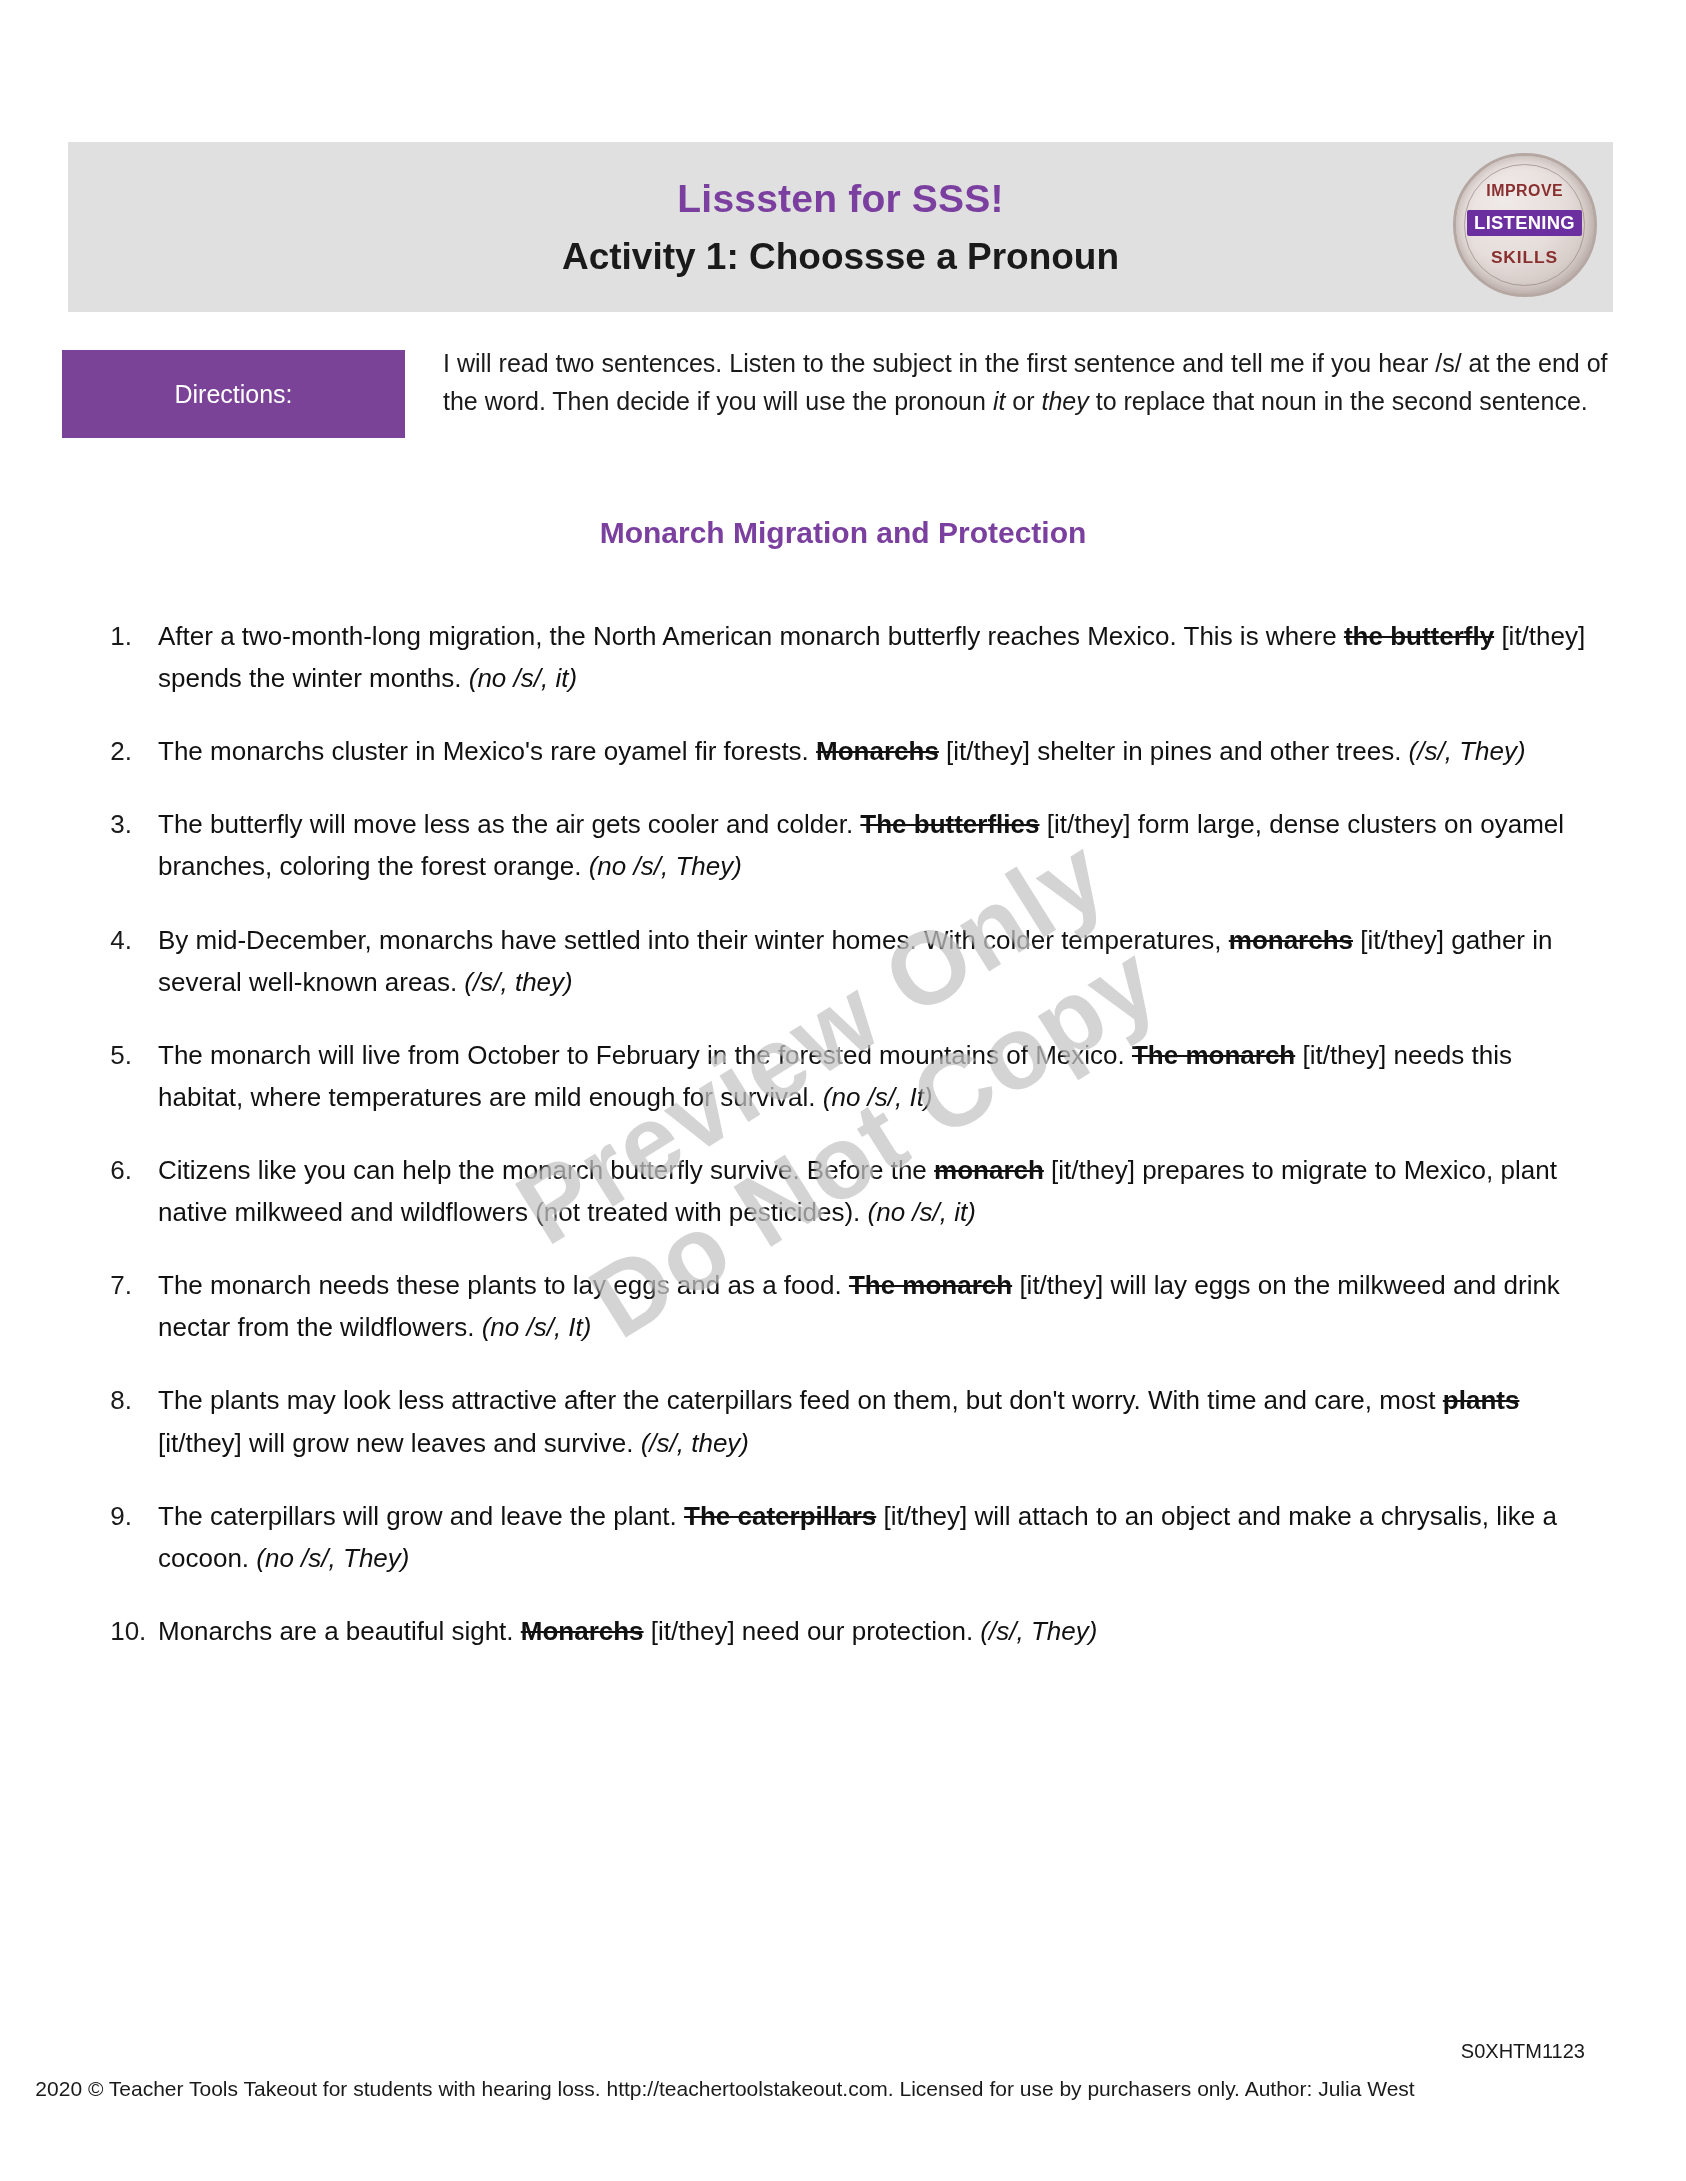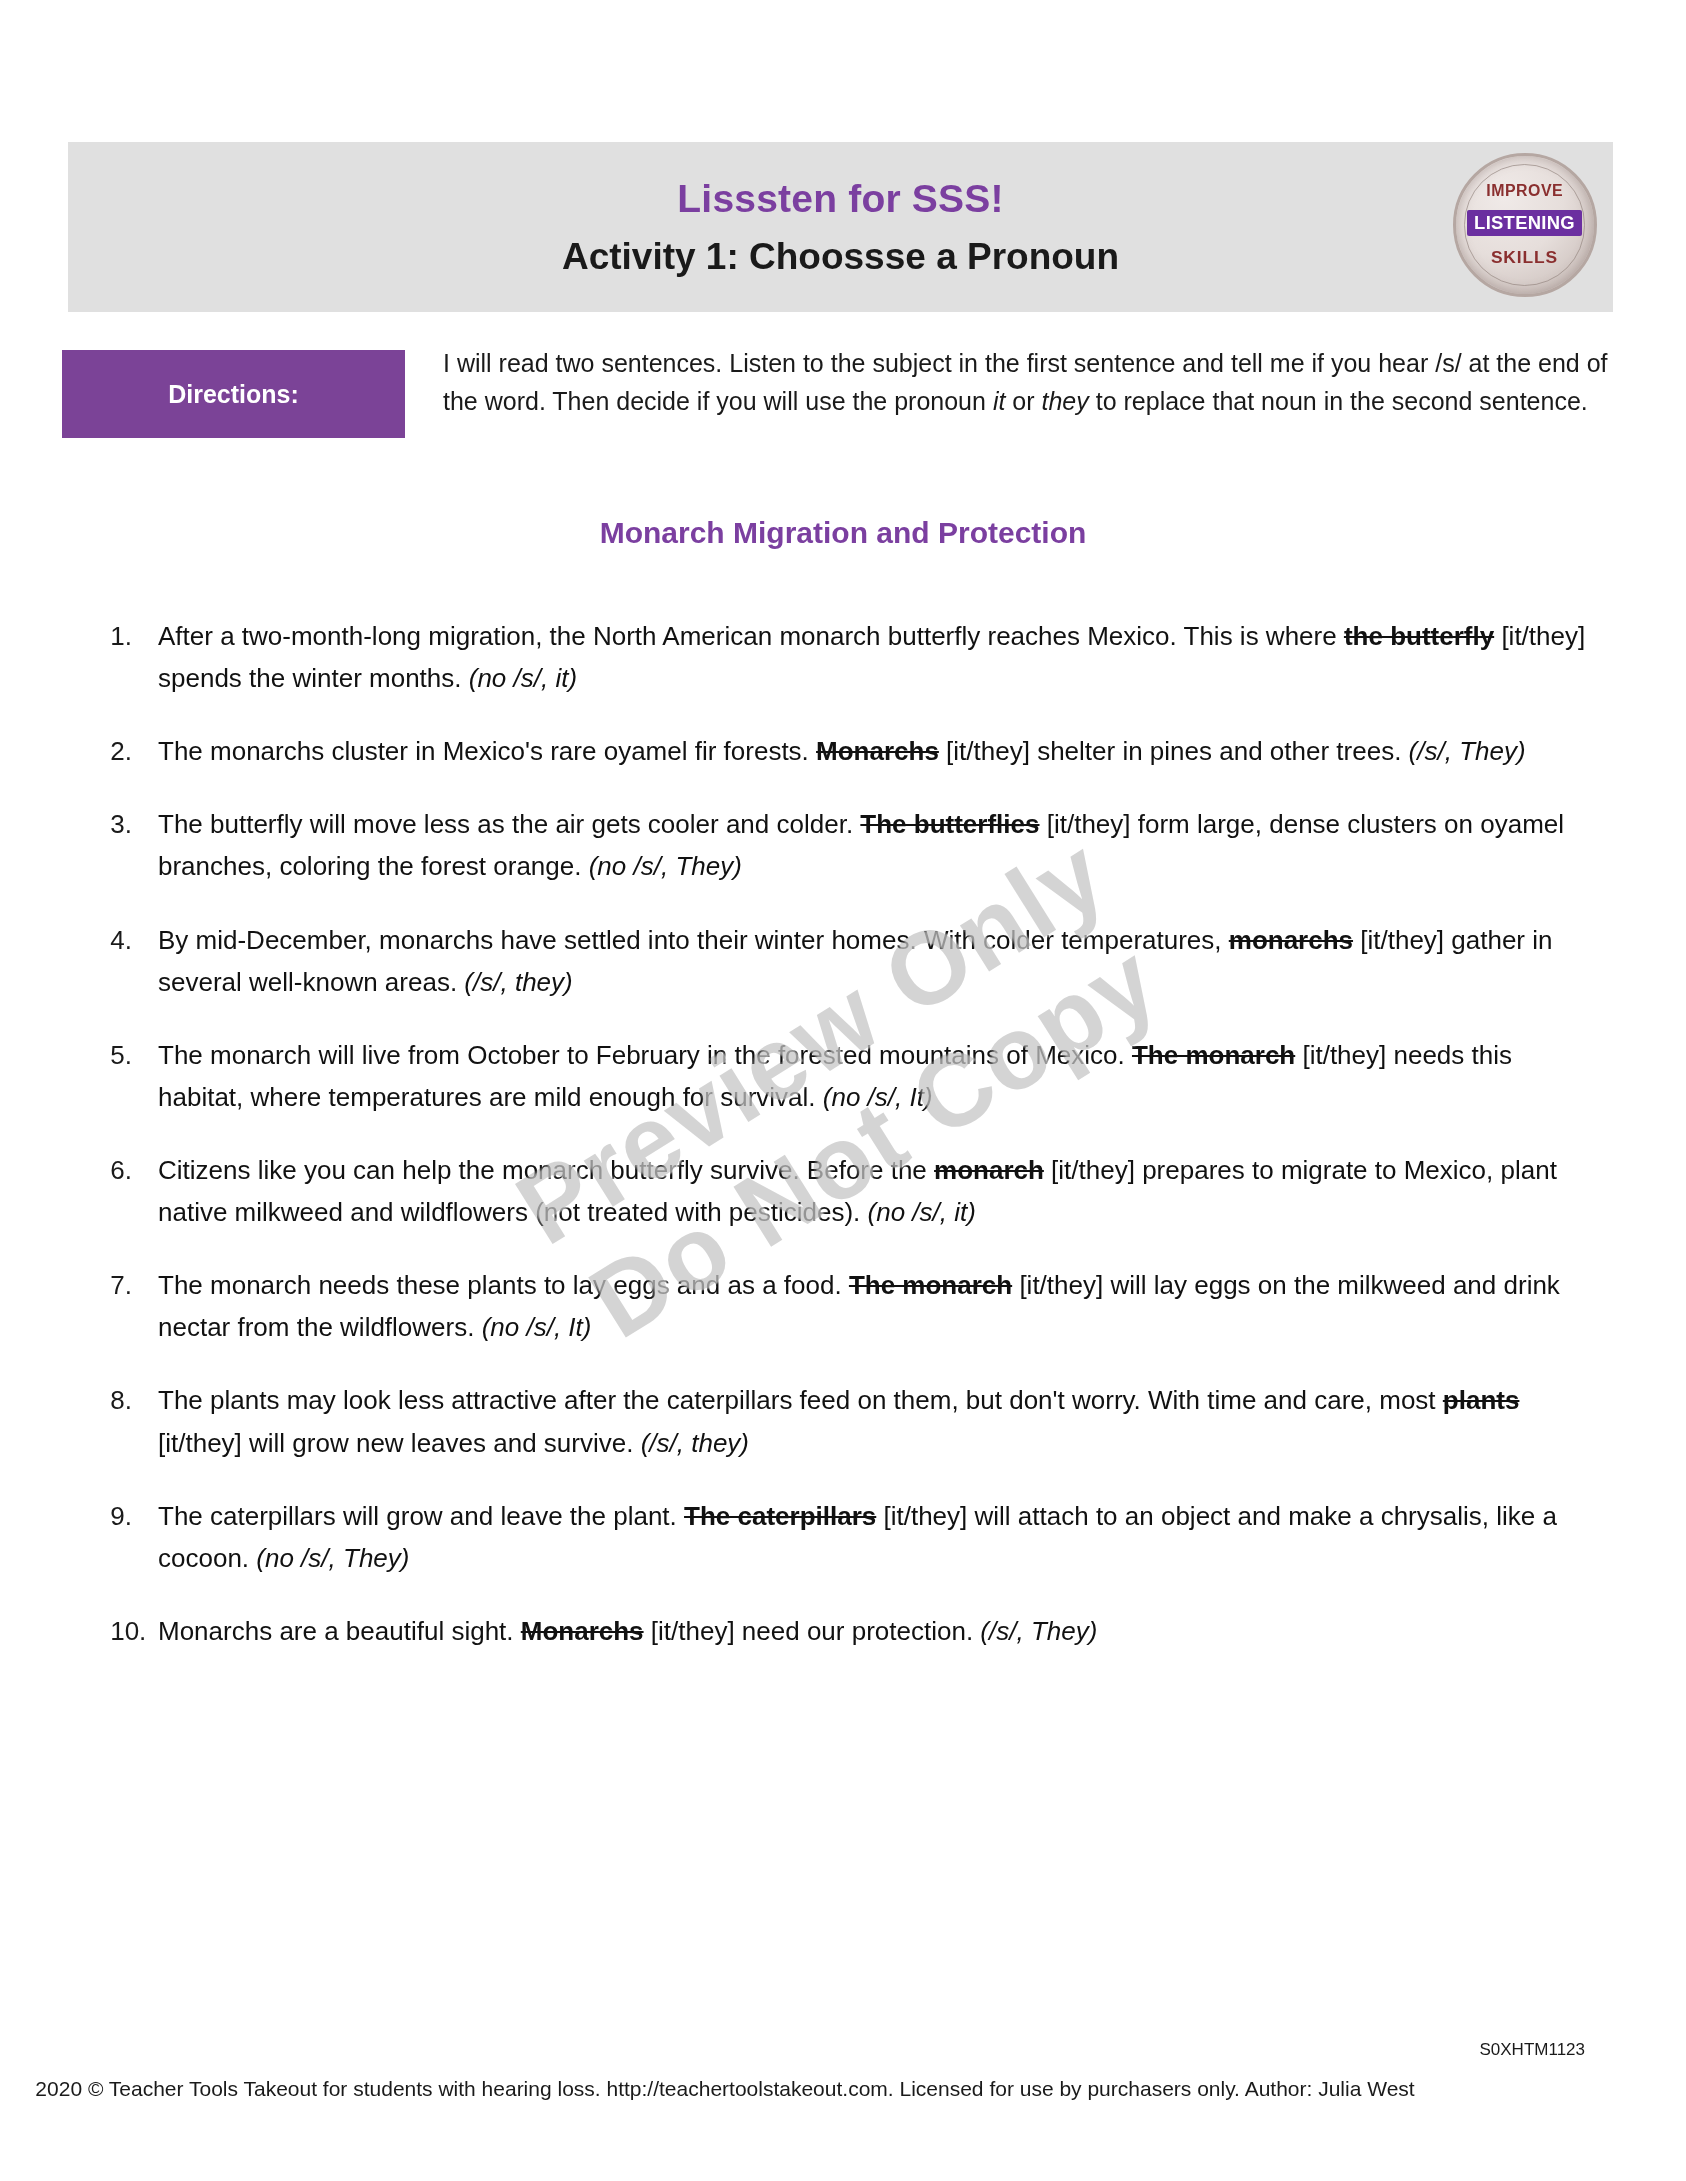--- a/index.html
+++ b/index.html
@@ -118,21 +118,21 @@
     width: 343px;
     height: 88px;
     background: #7b4397;
     display: flex;
     align-items: center;
     justify-content: center;
   }
   .directions-label span {
     color: #ffffff;
     font-size: 25px;
-    font-weight: bold;
+    font-weight: normal;
   }
   .directions-text {
     position: absolute;
     left: 443px;
     top: 344px;
     width: 1168px;
     font-size: 25px;
     line-height: 1.52;
     color: #1a1a1a;
   }
@@ -207,21 +207,21 @@
     line-height: 1.15;
     text-shadow: 1.8px 1.8px 1.8px rgba(255,255,255,0.6);
     letter-spacing: 1.8px;
   }
 
   
   .footer-code {
     position: absolute;
     right: 101px;
     top: 2040px;
-    font-size: 17px;
+    font-size: 20px;
     color: #1a1a1a;
   }
   .footer-line {
     position: absolute;
     left: 0;
     top: 2077px;
     width: 1450px;
     text-align: center;
     font-size: 21px;
     color: #1a1a1a;

